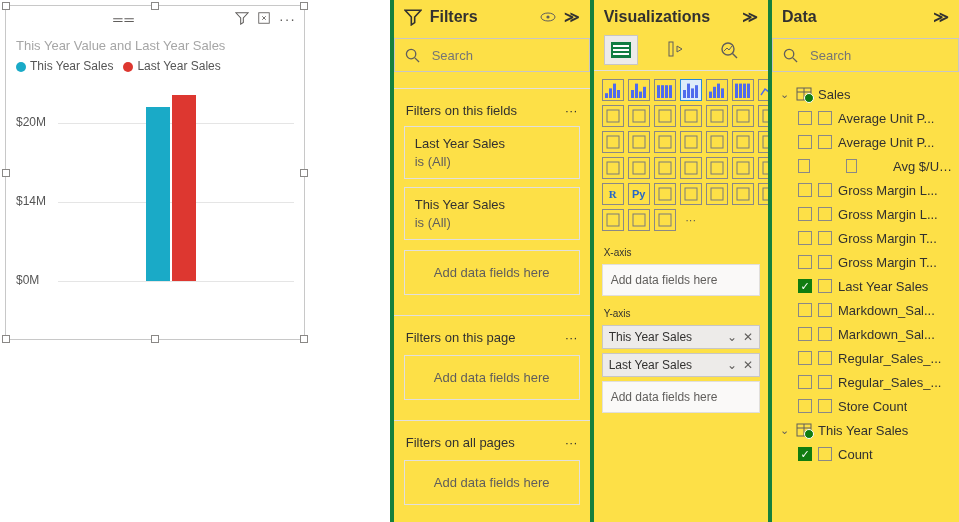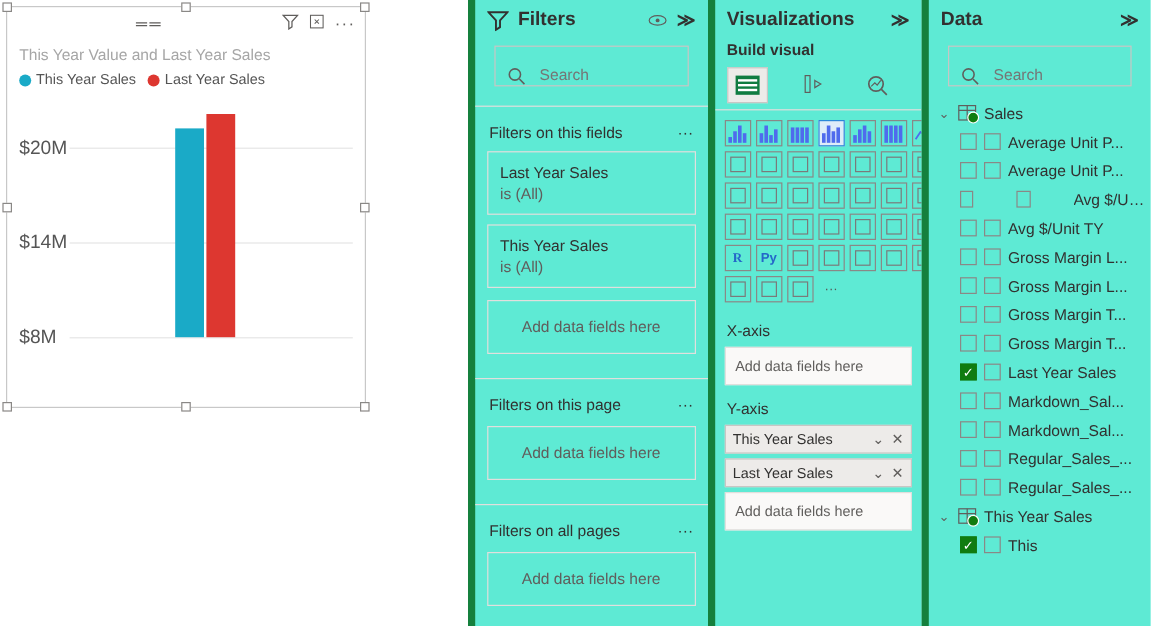--- a/index.html
+++ b/index.html
@@ -12,45 +12,45 @@
   .sel.tl{top:-4px;left:-4px}.sel.tr{top:-4px;right:-4px}.sel.bl{bottom:-4px;left:-4px}.sel.br{bottom:-4px;right:-4px}
   .sel.tm{top:-4px;left:50%;margin-left:-4px}.sel.bm{bottom:-4px;left:50%;margin-left:-4px}
   .sel.ml{top:50%;left:-4px;margin-top:-4px}.sel.mr{top:50%;right:-4px;margin-top:-4px}
   .visual-header{display:flex;justify-content:space-between;align-items:center;height:26px;padding:0 8px;color:#605e5c}
   .visual-header .vh-left{flex:1;text-align:center;letter-spacing:2px}
   .visual-header .vh-right{display:flex;gap:8px;font-size:14px}
   .chart-title{padding:6px 10px 2px;color:#a6a6a6;font-size:13px}
   .legend{display:flex;gap:10px;padding:4px 10px;font-size:12px;color:#555;align-items:center}
   .swatch{width:10px;height:10px;border-radius:50%;display:inline-block;margin-right:4px;vertical-align:middle}
   .plot{position:relative;height:220px;margin:6px 10px 10px}
-  .axis-lbl{position:absolute;left:0;font-size:16px;color:#555}
+  .axis-lbl{position:absolute;left:0;font-size:12px;color:#555}
   .gridline{position:absolute;left:42px;right:0;border-top:1px solid #e5e5e5}
   .bars{position:absolute;left:0;right:0;bottom:22px;top:0}
   .bar{position:absolute;bottom:0;width:24px}
   
-  .pane{border-left:6px solid #15803d;display:flex;flex-direction:column;height:522px;background:#5eead4}
+  .pane{border-left:4px solid #15803d;display:flex;flex-direction:column;height:522px;background:#fde047}
   .filters{width:200px}
   .pane-header{display:flex;align-items:center;gap:8px;padding:8px 10px;font-size:16px;font-weight:600}
   .pane-header .spacer{flex:1}
-  .search-box{margin:4px 16px 10px;height:34px;border:1px solid #c8c6c4;display:flex;align-items:flex-end;padding:0 10px;color:#605e5c;gap:10px}
+  .search-box{margin:4px 0 10px;height:34px;border:1px solid #c8c6c4;display:flex;align-items:center;padding:0 10px;color:#605e5c;gap:10px}
   .search-box input{border:0;outline:0;flex:1;font-size:13px;background:transparent}
   .section-title{display:flex;justify-content:space-between;align-items:center;padding:8px 12px 4px;color:#323130;font-size:13px}
   .filter-card{margin:4px 10px;border:1px solid #e1dfdd;padding:8px 10px;font-size:13px;line-height:1.35;color:#323130}
   .drop-well{margin:6px 10px 14px;border:1px solid #e1dfdd;padding:14px;text-align:center;color:#605e5c;font-size:13px}
   hr.sep{border:0;border-top:1px solid #e1dfdd;margin:6px 0}
   
   .viz{width:183px;padding-bottom:24px;overflow:hidden}
   .viz-sub{padding:0 10px 6px;font-size:13px;color:#323130;font-weight:600}
   .build-tabs{display:flex;gap:20px;padding:0 10px 4px;height:36px;align-items:center}
   .build-tab{width:34px;height:30px;display:flex;align-items:center;justify-content:center;color:#555}
   .build-tab.active{background:#edebe9;border:1px solid #c8c6c4}
   .viz-grid{display:grid;grid-template-columns:repeat(7,22px);gap:4px;padding:6px 8px}
   .viz-ico{width:22px;height:22px;border:1px solid #8a8886;display:flex;align-items:center;justify-content:center;font-size:11px;color:#555}
   .viz-ico.sel{background:#deecf9;border-color:#2b88d8}
-  .field-section-title{padding:10px 10px 4px;font-size:13px;color:#323130}
+  .field-section-title{padding:10px 10px 4px;font-size:10px;color:#323130}
   .field-well{margin:2px 8px;border:1px solid #e1dfdd;background:#faf9f8;padding:8px;text-align:left;color:#605e5c;font-size:12px}
   .field-chip{margin:2px 8px;height:24px;background:#edebe9;border:1px solid #c8c6c4;display:flex;align-items:center;padding:0 6px;font-size:12px;color:#323130;justify-content:space-between}
   .chip-actions{display:flex;gap:6px;color:#605e5c}
   
   .data{width:196px;overflow:hidden}
   .tree{padding:0 4px;font-size:13px}
   .tree-row{display:flex;align-items:center;gap:6px;height:24px;padding-left:4px;white-space:nowrap;overflow:hidden;text-overflow:ellipsis}
   .tree-row.table-row{font-weight:400}
   .tree-row .caret{width:10px;color:#605e5c;font-size:11px}
   .chk{width:14px;height:14px;border:1px solid #8a8886;display:inline-flex;align-items:center;justify-content:center;font-size:11px;color:#fff}
@@ -96,21 +96,21 @@
 
       <div class="chart-title">This Year Value and Last Year Sales</div>
 
       <div class="legend">
         <span><span class="swatch" style="background:#1aaac7"></span><span>This Year Sales</span></span>
         <span><span class="swatch" style="background:#dd3730"></span><span>Last Year Sales</span></span>
       </div>
 
       <div class="plot" id="plot">
           <div class="gridline" style="top: 198px;"></div>
-          <div class="axis-lbl" style="top: 190px;">$8M</div>
+          <div class="axis-lbl" style="top: 190px;">$0M</div>
           <div class="gridline" style="top: 118.8px;"></div>
           <div class="axis-lbl" style="top: 110.8px;">$14M</div>
           <div class="gridline" style="top: 39.6px;"></div>
           <div class="axis-lbl" style="top: 31.6px;">$20M</div>
           <div class="bars">
             <div class="bar" style="left: 130px; height: 174.24px; background: rgb(26, 170, 199);"></div>
             <div class="bar" style="left: 156px; height: 186.12px; background: rgb(221, 55, 48);"></div>
           </div>
         </div>
     </div>
@@ -172,21 +172,20 @@
     </div>
     <div class="drop-well">Add data fields here</div>
   </div>
 
   <div class="pane viz">
     <div class="pane-header">
       <span>Visualizations</span>
       <span class="spacer"></span>
       <span style="font-size:15px">≫</span>
     </div>
-    <div class="viz-sub">Build visual</div>
     <div class="build-tabs">
       <div class="build-tab active">
         <svg width="22" height="18" viewBox="0 0 22 18">
             <rect x="1" y="1" width="20" height="16" fill="#107c41"></rect>
             <rect x="3" y="4" width="16" height="2" fill="#fff"></rect>
             <rect x="3" y="8" width="16" height="2" fill="#fff"></rect>
             <rect x="3" y="12" width="16" height="2" fill="#fff"></rect>
           </svg>
       </div>
       <div class="build-tab">
@@ -473,25 +472,20 @@
         <span style="overflow:hidden;text-overflow:ellipsis">Average Unit P...</span>
         </div>
         <div class="tree-row" style="padding-left: 22px; gap: 36px;">
           <span class="chk "></span>
         <span class="field-ico"></span>
         <span style="overflow:hidden;text-overflow:ellipsis">Avg $/Unit LY</span>
         </div>
         <div class="tree-row" style="padding-left: 22px;">
           <span class="chk "></span>
         <span class="field-ico"></span>
-        <span style="overflow:hidden;text-overflow:ellipsis">Avg $/Unit TY</span>
-        </div>
-        <div class="tree-row" style="padding-left: 22px;">
-          <span class="chk "></span>
-        <span class="field-ico"></span>
         <span style="overflow:hidden;text-overflow:ellipsis">Gross Margin L...</span>
         </div>
         <div class="tree-row" style="padding-left: 22px;">
           <span class="chk "></span>
         <span class="field-ico"></span>
         <span style="overflow:hidden;text-overflow:ellipsis">Gross Margin L...</span>
         </div>
         <div class="tree-row" style="padding-left: 22px;">
           <span class="chk "></span>
         <span class="field-ico"></span>
@@ -519,32 +513,37 @@
         </div>
         <div class="tree-row" style="padding-left: 22px;">
           <span class="chk "></span>
         <span class="field-ico"></span>
         <span style="overflow:hidden;text-overflow:ellipsis">Regular_Sales_...</span>
         </div>
         <div class="tree-row" style="padding-left: 22px;">
           <span class="chk "></span>
         <span class="field-ico"></span>
         <span style="overflow:hidden;text-overflow:ellipsis">Regular_Sales_...</span>
+        </div>
+        <div class="tree-row" style="padding-left: 22px;">
+          <span class="chk "></span>
+        <span class="field-ico"></span>
+        <span style="overflow:hidden;text-overflow:ellipsis">Store Count</span>
         </div>
         <div class="tree-row table-row">
           <span class="caret">⌄</span>
       <span class="badge">
         <svg width="16" height="14" viewBox="0 0 16 14">
               <rect x="1" y="1" width="14" height="12" fill="none" stroke="#605e5c"></rect>
               <line x1="1" y1="5" x2="15" y2="5" stroke="#605e5c"></line>
               <line x1="8" y1="1" x2="8" y2="13" stroke="#605e5c"></line>
             </svg>
       </span>
       <span>This Year Sales</span>
         </div>
         <div class="tree-row" style="padding-left: 22px;">
           <span class="chk checked">✓</span>
         <span class="field-ico"></span>
-        <span style="overflow:hidden;text-overflow:ellipsis">This</span>
+        <span style="overflow:hidden;text-overflow:ellipsis">Count</span>
         </div>
       </div>
   </div>
 </div>
 
 </body></html>

